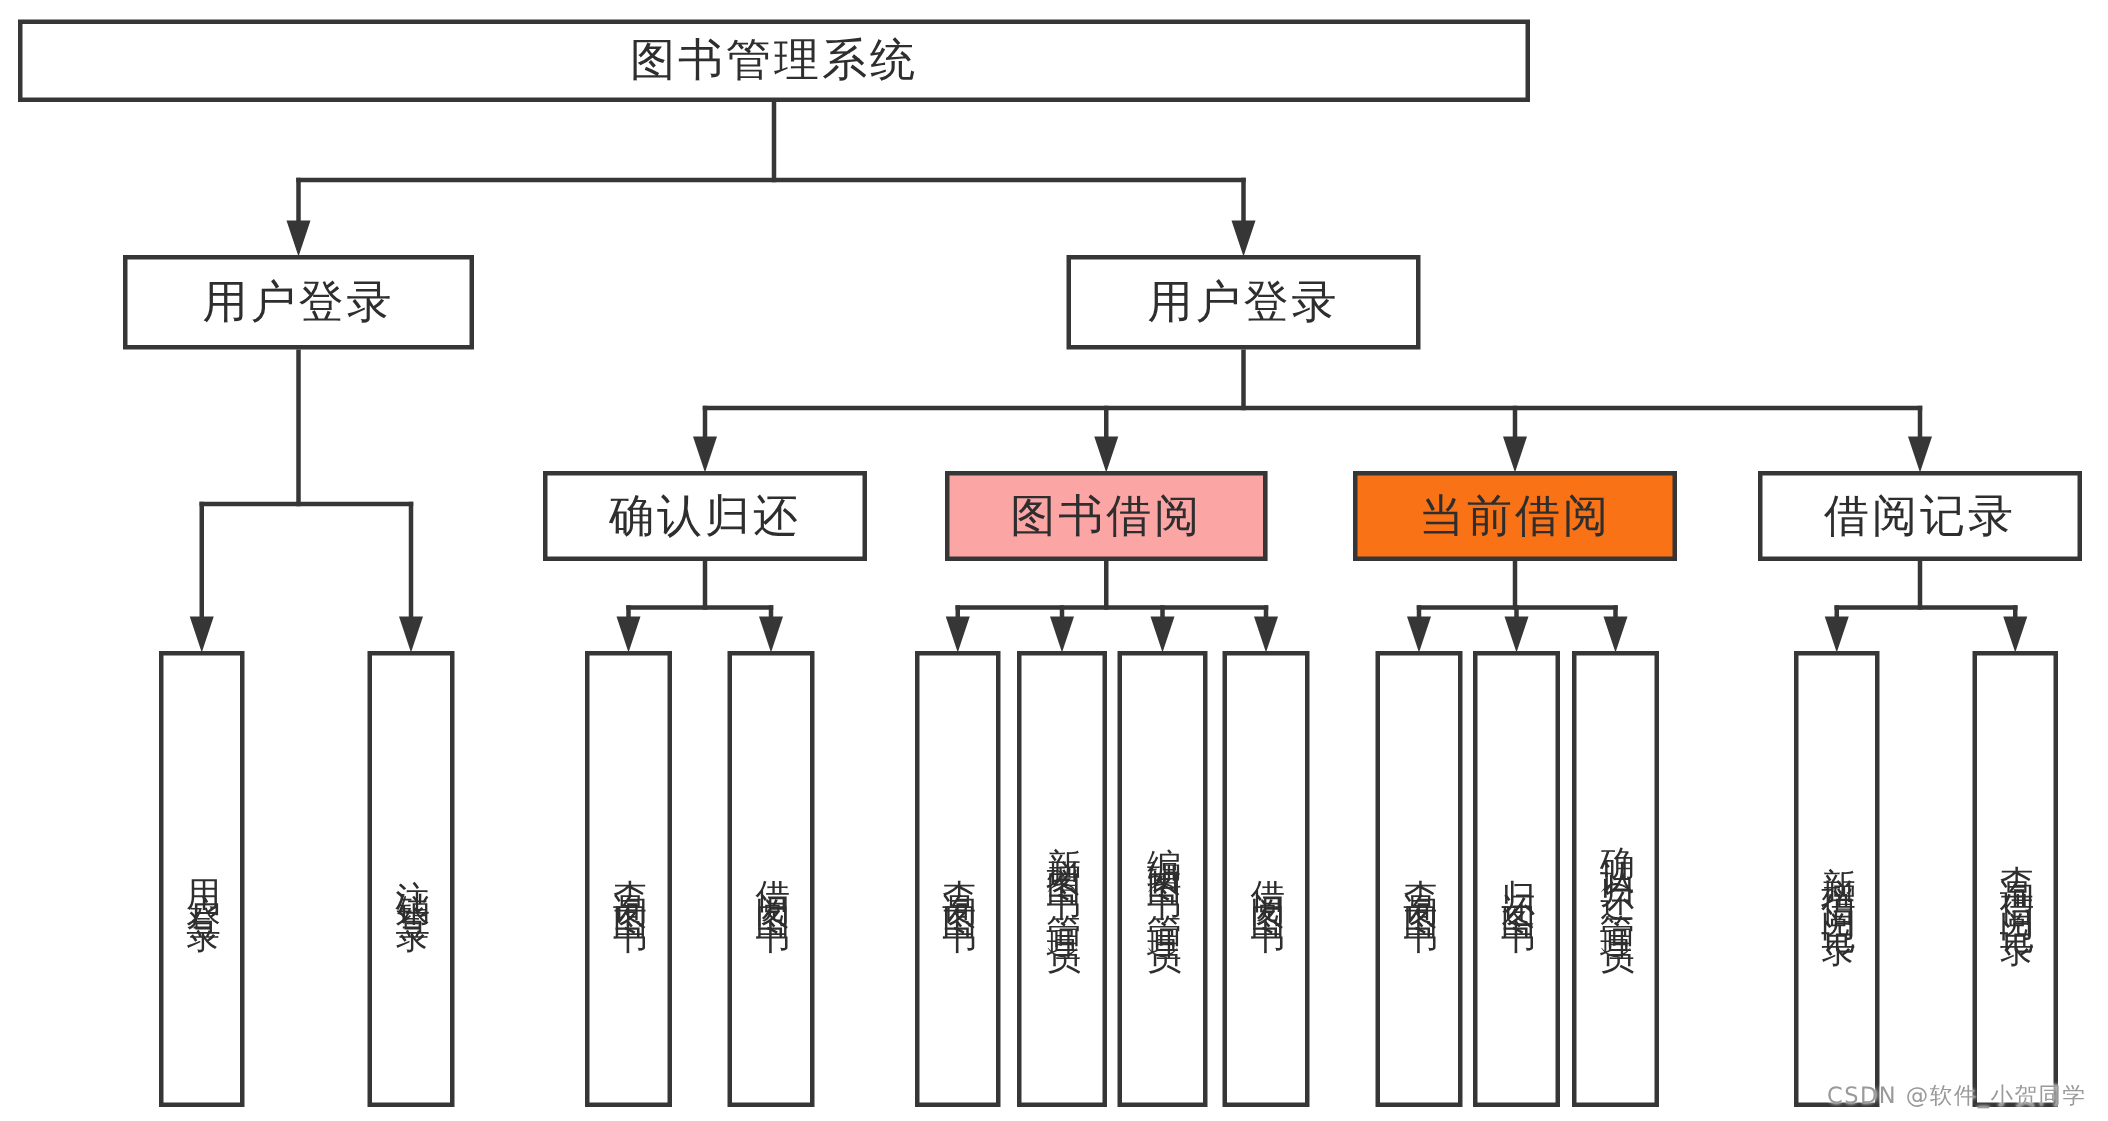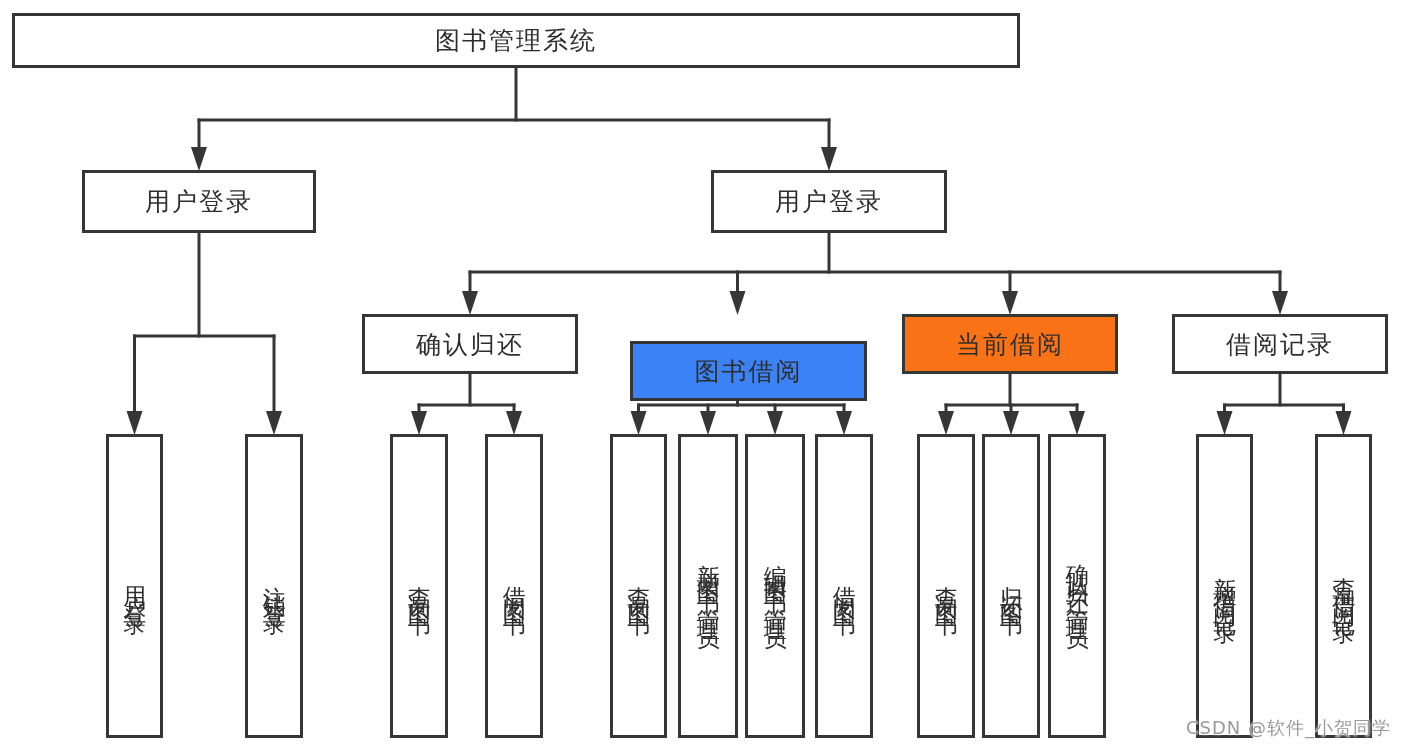--- a/index.html
+++ b/index.html
@@ -6,28 +6,28 @@
   .stage{
     position:relative;width:1405px;height:747px;background:#ffffff;
     font-family:"DejaVu Sans","Liberation Sans",sans-serif;overflow:hidden;
   }
   #connectors{position:absolute;left:0;top:0;z-index:1;}
   .node{
     position:absolute;box-sizing:border-box;background:#ffffff;
     border:3px solid #363636;display:flex;align-items:center;justify-content:center;
     color:#2e2e2e;z-index:2;
   }
-  .node.horizontal .node-label{font-size:25px;letter-spacing:2px;white-space:nowrap;}
+  .node.horizontal .node-label{font-size:30px;letter-spacing:2px;white-space:nowrap;}
   .node.vertical .node-label{
     writing-mode:vertical-rl;text-orientation:mixed;
     font-size:23px;letter-spacing:9px;line-height:1.1;
   }
   .watermark{
     position:absolute;right:14px;bottom:7px;z-index:3;
-    font-size:18px;letter-spacing:1px;color:#9a9a9a;
+    font-size:15px;letter-spacing:1px;color:#9a9a9a;
     text-shadow:0 0 2px #ffffff,0 0 3px #ffffff;white-space:nowrap;
   }
 </style>
 </head>
 <body>
 
 <div class="stage">
   <svg id="connectors" width="1405" height="747">
       <line x1="516" y1="68" x2="516" y2="120" stroke="#363636" stroke-width="3" stroke-linecap="square"></line>
       <line x1="199" y1="120" x2="829" y2="120" stroke="#363636" stroke-width="3" stroke-linecap="square"></line>
@@ -88,21 +88,21 @@
     </div>
     <div class="node horizontal" style="left: 82px; top: 170px; width: 234px; height: 63px; border-color: rgb(54, 54, 54); background: rgb(255, 255, 255); color: rgb(46, 46, 46);">
       <span class="node-label">用户登录</span>
     </div>
     <div class="node horizontal" style="left: 711px; top: 170px; width: 236px; height: 63px; border-color: rgb(54, 54, 54); background: rgb(255, 255, 255); color: rgb(46, 46, 46);">
       <span class="node-label">用户登录</span>
     </div>
     <div class="node horizontal" style="left: 362px; top: 314px; width: 216px; height: 60px; border-color: rgb(54, 54, 54); background: rgb(255, 255, 255); color: rgb(46, 46, 46);">
       <span class="node-label">确认归还</span>
     </div>
-    <div class="node horizontal" style="left: 630px; top: 314px; width: 237px; height: 60px; border-color: rgb(54, 54, 54); background: #3b82f6; color: rgb(46, 46, 46); margin-top: 27px;">
+    <div class="node horizontal" style="left: 630px; top: 314px; width: 215px; height: 60px; border-color: rgb(54, 54, 54); background: #fca5a5; color: rgb(46, 46, 46);">
       <span class="node-label">图书借阅</span>
     </div>
     <div class="node horizontal" style="left: 902px; top: 314px; width: 216px; height: 60px; border-color: rgb(54, 54, 54); background: #f97316; color: rgb(46, 46, 46);">
       <span class="node-label">当前借阅</span>
     </div>
     <div class="node horizontal" style="left: 1172px; top: 314px; width: 216px; height: 60px; border-color: rgb(54, 54, 54); background: rgb(255, 255, 255); color: rgb(46, 46, 46);">
       <span class="node-label">借阅记录</span>
     </div>
     <div class="node vertical" style="left: 106px; top: 434px; width: 57px; height: 304px; border-color: rgb(54, 54, 54); background: rgb(255, 255, 255); color: rgb(46, 46, 46);">
       <span class="node-label">用户登录</span>

